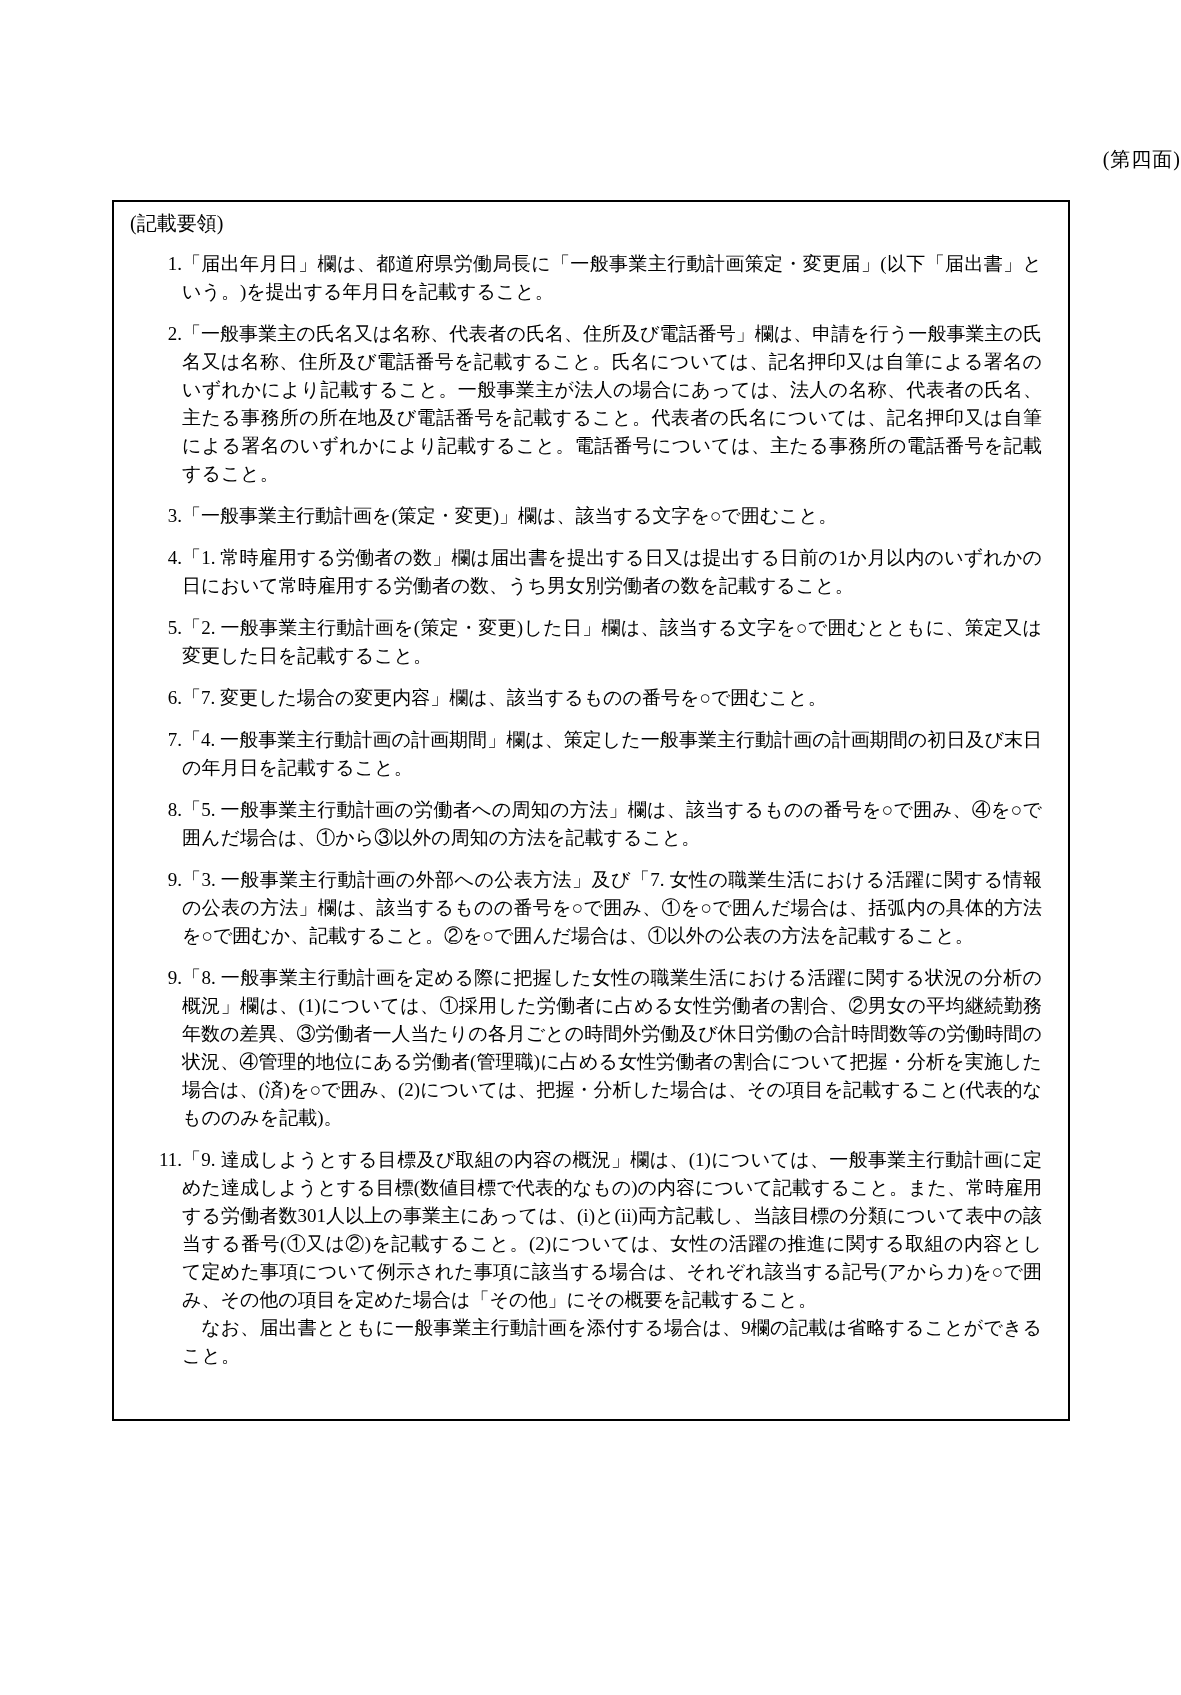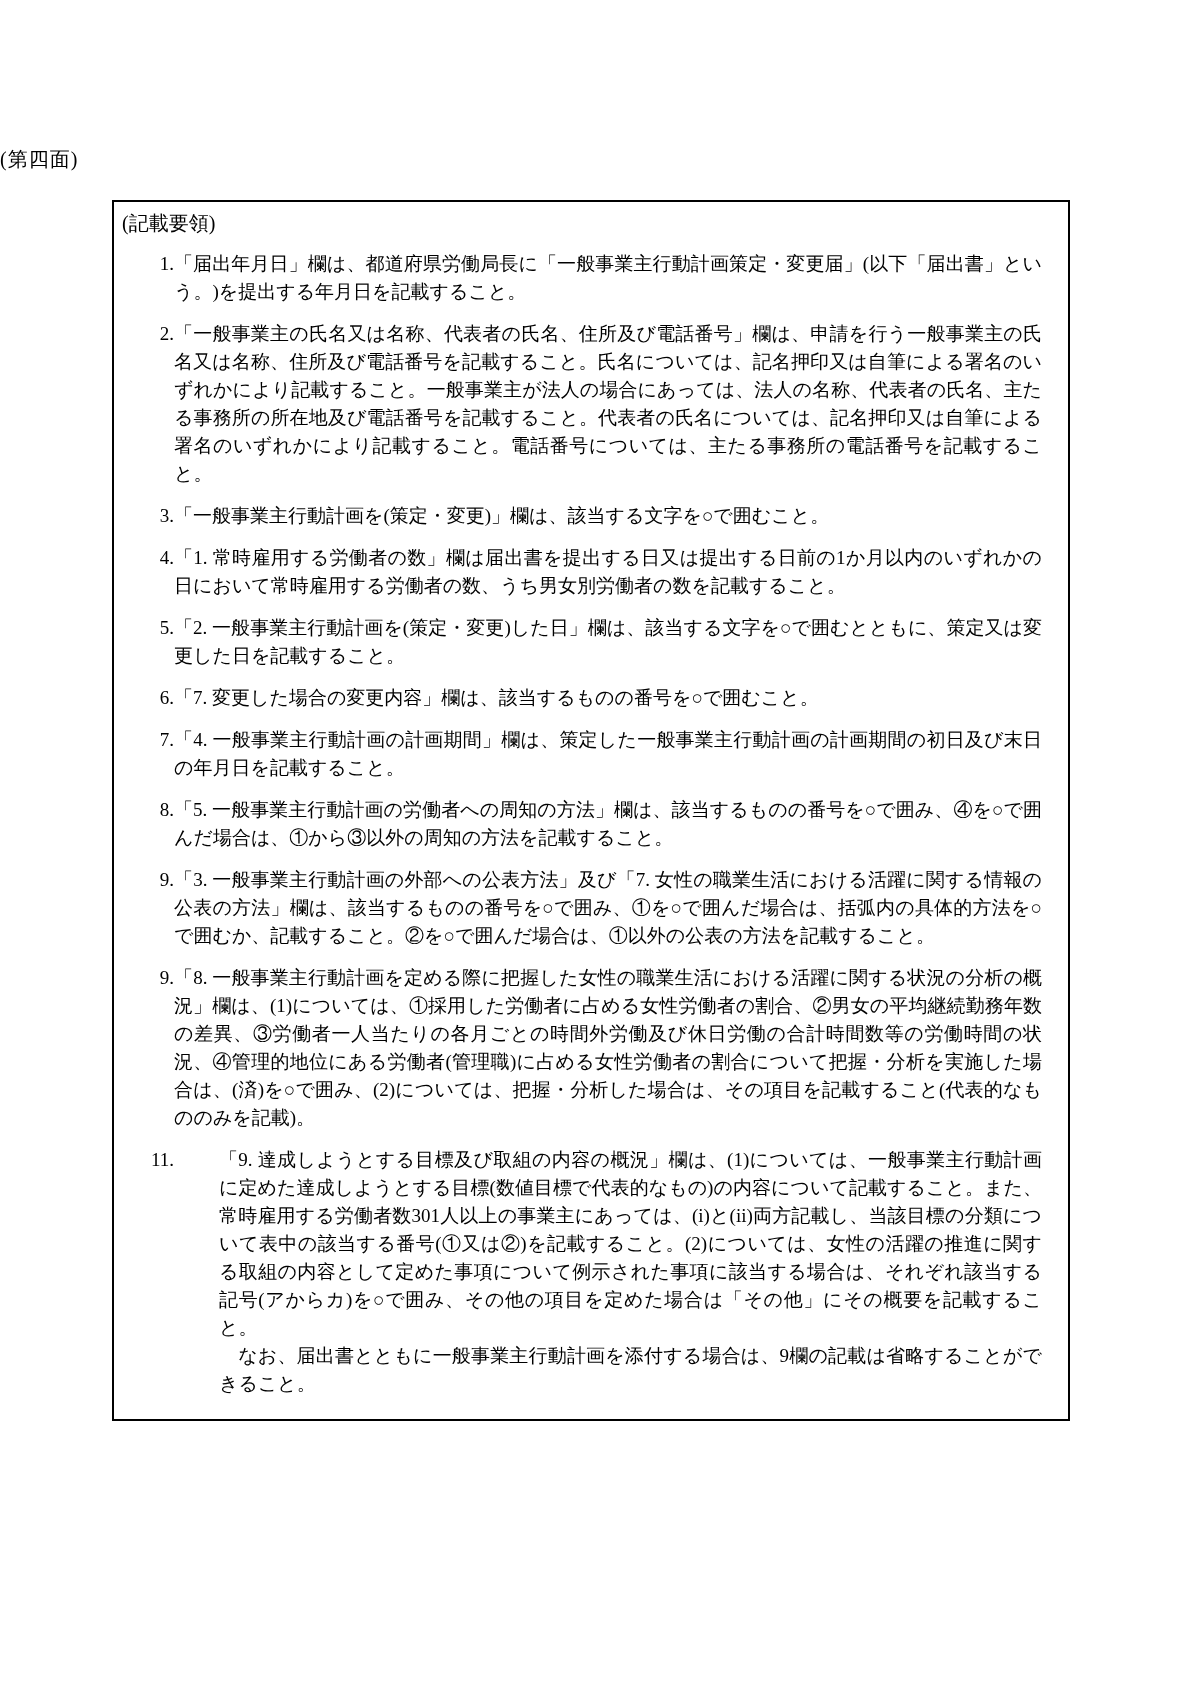--- a/index.html
+++ b/index.html
@@ -14,49 +14,48 @@
     background: #ffffff;
     color: #000000;
     font-family: "Liberation Serif", "DejaVu Serif", serif;
     overflow: hidden;
   }
   .page-title {
     position: absolute;
     top: 146px;
     left: 0;
     width: 100%;
-    text-align: left;
+    text-align: right;
     font-size: 20px;
     letter-spacing: 1px;
   }
   .instructions-box {
     position: absolute;
     left: 112px;
     top: 200px;
     width: 958px;
     height: 1221px;
     box-sizing: border-box;
     border: 2px solid #000000;
-    padding: 8px 26px 14px 8px;
+    padding: 8px 26px 14px 16px;
     overflow: hidden;
   }
   .box-heading {
     font-size: 20px;
     line-height: 26px;
     margin: 0 0 14px 0;
   }
   .item {
     display: flex;
     margin: 0 0 14px 14px;
     font-size: 19px;
     line-height: 28px;
   }
   .item:last-child {
     margin-bottom: 0;
-    gap: 45px;
   }
   .item-num {
     flex: none;
     width: 38px;
     text-align: right;
   }
   .item-text {
     flex: 1;
     text-align: justify;
     white-space: pre-wrap;

